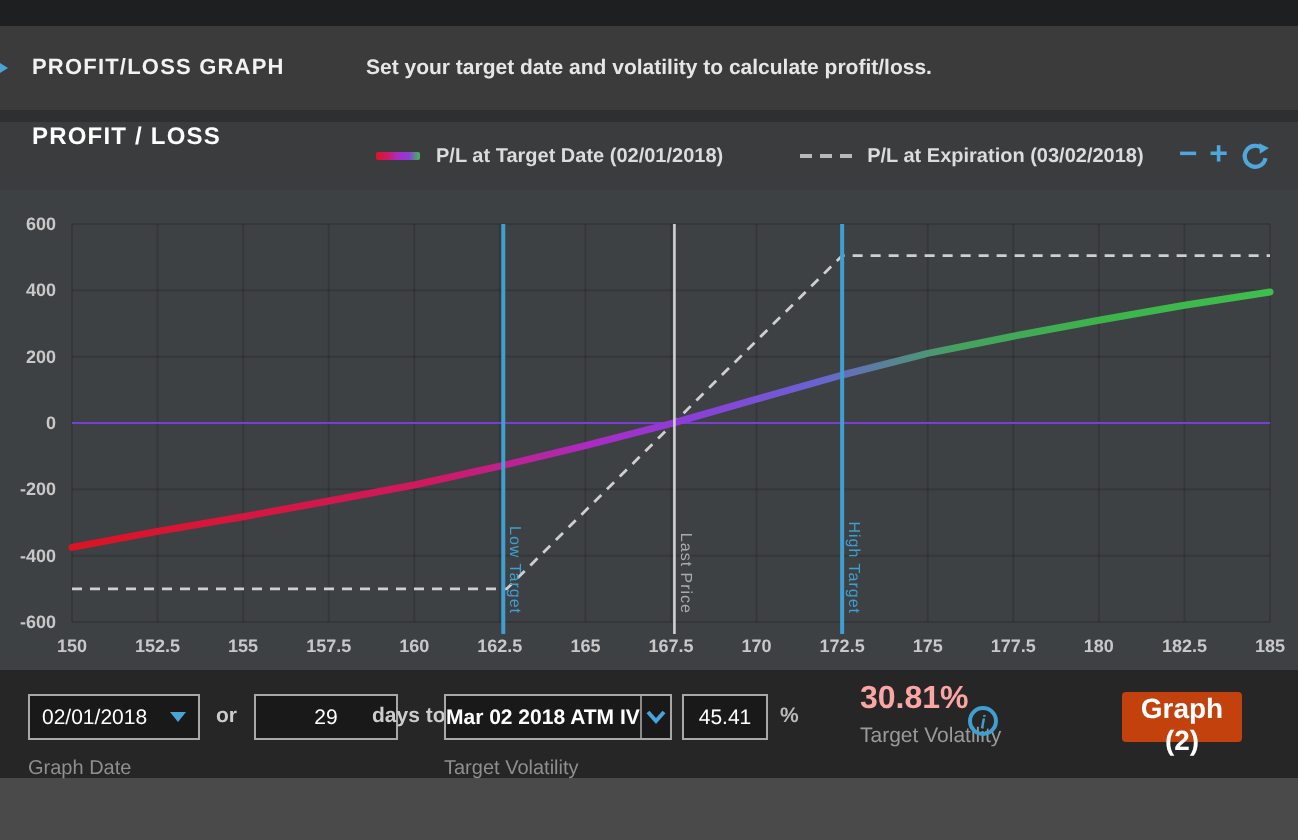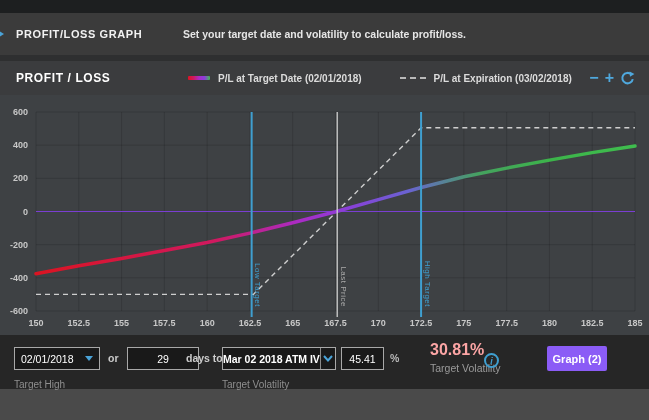--- a/index.html
+++ b/index.html
@@ -9,21 +9,21 @@
 
   .top-strip { height:13px; background:#1d1f20; }
   .page-header { height:42px; background:#3b3b3b; position:relative; display:flex; align-items:center; }
   .collapse-tri { position:absolute; left:-4px; top:16px; width:0; height:0;
                   border-left:8px solid #4aa3d8; border-top:5px solid transparent; border-bottom:5px solid transparent; }
   .page-title { margin-left:16px; font-size:11px; font-weight:700; letter-spacing:.6px; color:#f2f2f2; }
   .instruction { position:absolute; left:0; right:0; text-align:center; font-size:10.5px; font-weight:600; color:#e6e6e6; }
   .seam { height:6px; background:#2e2f30; }
 
   .chart-panel { position:relative; height:274px; background:#3e4144; }
-  .chart-header { height:34px; background:#3b3c3e; position:relative; display:flex; align-items:center; }
+  .chart-header { height:34px; background:#3b3c3e; position:relative; display:flex; align-items:flex-start; }
   .chart-title { margin-left:16px; font-size:12px; font-weight:700; letter-spacing:.6px; color:#ffffff; }
   .legend { position:absolute; left:188px; top:0; height:34px; display:flex; align-items:center; gap:38px; }
   .legend-item { display:flex; align-items:center; gap:8px; font-size:10px; font-weight:600; color:#dcdcdc; }
   .swatch-gradient { width:22px; height:4px; border-radius:1px;
                      background:linear-gradient(90deg,#db1422,#d01960,#a92cc6,#8a3fd8,#3fbd4e); }
   .swatch-dashed { width:26px; height:0; border-top:2px dashed #b9b9b9; }
   .tools { position:absolute; right:14px; top:0; height:34px; display:flex; align-items:center; gap:6px; color:#4fa8dd; }
   .tool-glyph { font-size:16px; font-weight:700; cursor:pointer; line-height:1; }
   .tool-refresh { cursor:pointer; display:flex; }
 
@@ -43,22 +43,22 @@
   .vol-select { left:222px; top:12px; width:114px; cursor:pointer; }
   .vol-select .sel-text { flex:1; padding:0 0; font-weight:700; white-space:nowrap; }
   .vol-select .chev-zone { width:20px; height:100%; border-left:1px solid #8a8a8a; display:flex; align-items:center; justify-content:center; }
   .vol-box { left:341px; top:12px; width:43px; justify-content:center; }
   .pct-text { position:absolute; left:390px; top:17px; font-size:10.5px; font-weight:700; color:#bbbbbb; }
   .lbl-target-vol { left:222px; }
   .curvol-value { position:absolute; left:430px; top:6px; font-size:16px; font-weight:700; color:#fca5a5; }
   .curvol-label { position:absolute; left:430px; top:27px; font-size:10.5px; color:#9a9a9a; }
   .info-icon { position:absolute; left:484px; top:18px; width:15px; height:15px; border:2px solid #3f9fd0; border-radius:50%;
                color:#3f9fd0; font-size:9px; font-weight:700; font-style:italic; display:flex; align-items:center; justify-content:center; cursor:pointer; }
-  .graph-btn { position:absolute; left:547px; top:11px; width:60px; height:25px; background:#8b5cf6; border:none; border-radius:2px;
-               color:#ffffff; font-size:11px; font-weight:700; font-family:"Liberation Sans", sans-serif; cursor:pointer; }
+  .graph-btn { position:absolute; left:561px; top:11px; width:60px; height:25px; background:#c2410c; border:none; border-radius:2px;
+               color:#ffffff; font-size:14px; font-weight:700; font-family:"Liberation Sans", sans-serif; cursor:pointer; }
   .bottom-strip { height:31px; background:#4a4a4a; }
 </style>
 </head>
 <body>
 
 <div class="app">
 
   <div class="top-strip"></div>
 
   <div class="page-header">
@@ -164,21 +164,21 @@
   <div class="control-bar">
     <div class="inbox date-box">
       <span>02/01/2018</span>
       <span class="tri-down"></span>
     </div>
     <span class="or-text">or</span>
     <div class="inbox days-box">
       <span>29</span>
     </div>
     <span class="days-label">days to go</span>
-    <span class="under-label lbl-target-date">Target High</span>
+    <span class="under-label lbl-target-date">Graph Date</span>
 
     <div class="inbox vol-select">
       <span class="sel-text">Mar 02 2018 ATM IV</span>
       <span class="chev-zone">
         <svg width="10" height="7" viewBox="0 0 10 7">
             <polyline points="1,1 5,5.5 9,1" fill="none" stroke="#4aa3d8" stroke-width="2"></polyline>
           </svg>
       </span>
     </div>
     <div class="inbox vol-box">

